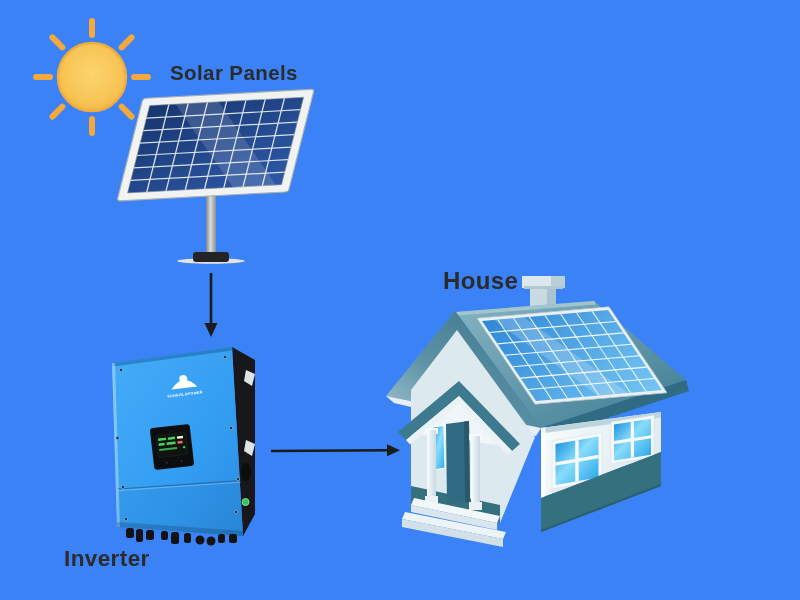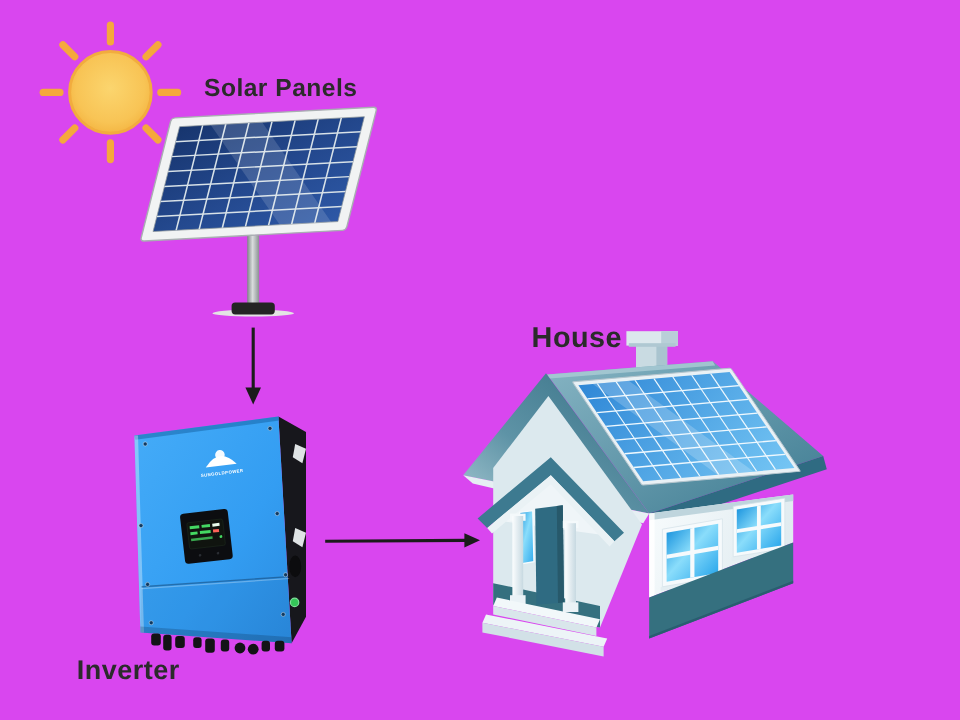--- a/index.html
+++ b/index.html
@@ -1,17 +1,17 @@
 <!DOCTYPE html>
 <html><head>
 <meta charset="utf-8">
 <title>Diagram</title>
 <style>
   html,body{margin:0;padding:0;background:#ffffff;}
-  .stage{position:relative;width:800px;height:600px;background:#d946ef;overflow:hidden;}
+  .stage{position:relative;width:800px;height:600px;background:#3b82f6;overflow:hidden;}
   svg{display:block;}
   text{font-family:"Liberation Sans",sans-serif;}
   .node-label{font-weight:bold;fill:#2b2b2b;letter-spacing:0.4px;}
   .brand-text{font-weight:bold;letter-spacing:0.35px;}
 </style>
 </head>
 <body>
 
 <div class="stage">
 <svg width="800" height="600" viewBox="0 0 800 600" xmlns="http://www.w3.org/2000/svg">

